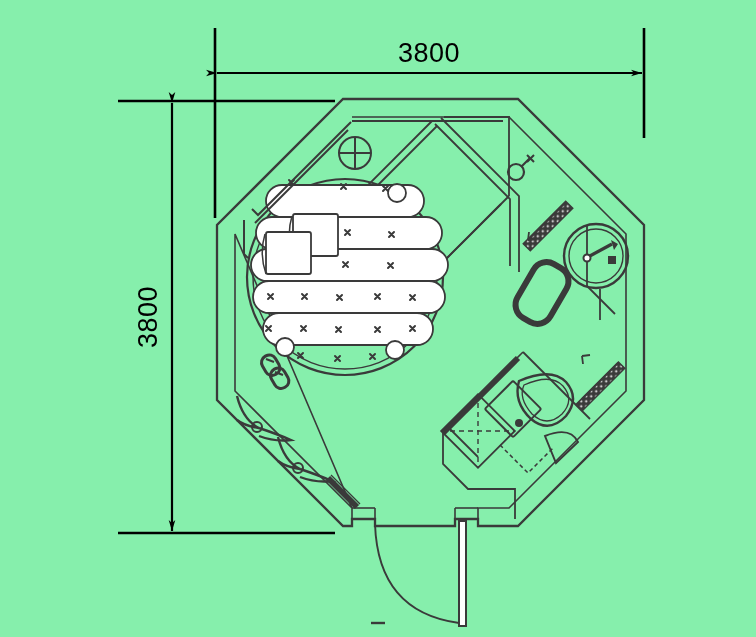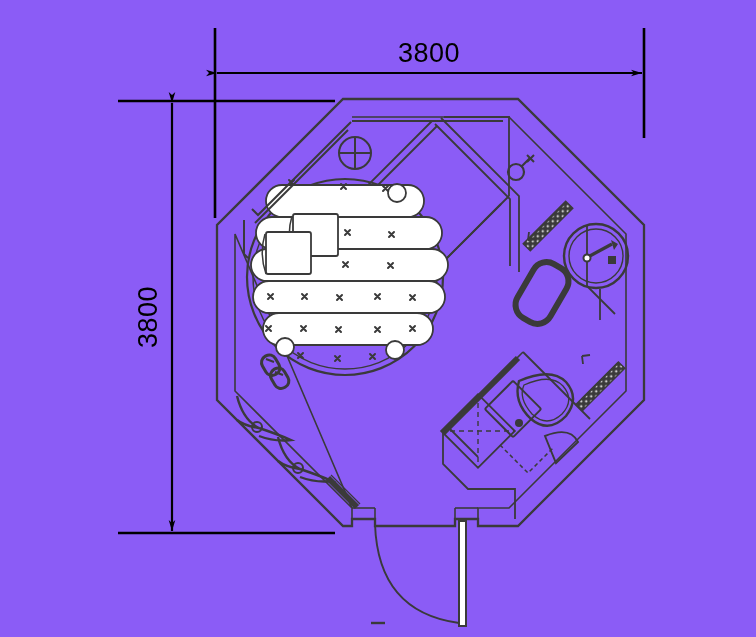--- a/index.html
+++ b/index.html
@@ -8,21 +8,21 @@
     padding: 0;
     background: #ffffff;
   }
   body {
     font-family: "Liberation Sans", sans-serif;
   }
   #plan-root {
     position: relative;
     width: 756px;
     height: 637px;
-    background: #8b5cf6;
+    background: #86efac;
     overflow: hidden;
   }
   #plan-svg {
     position: absolute;
     left: 0;
     top: 0;
     width: 756px;
     height: 637px;
     display: block;
   }

